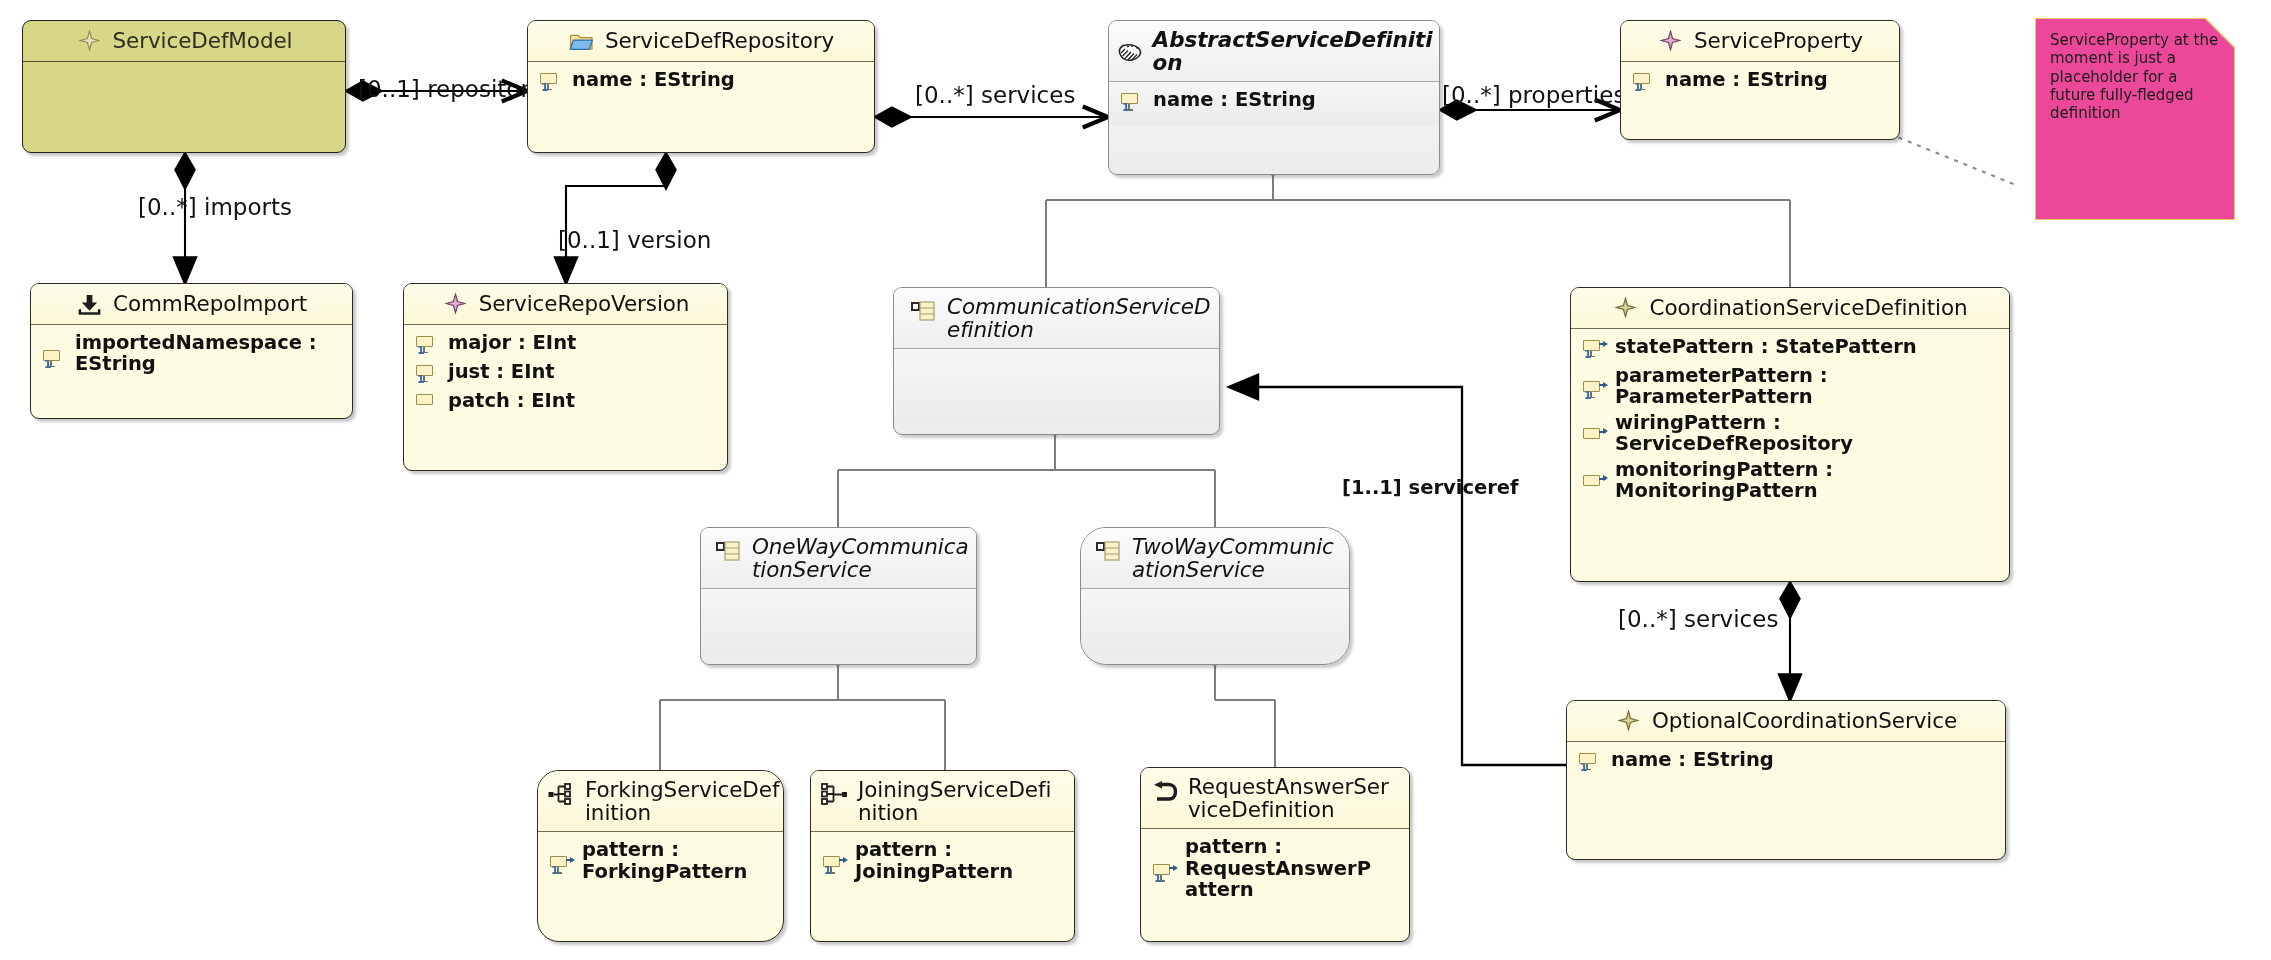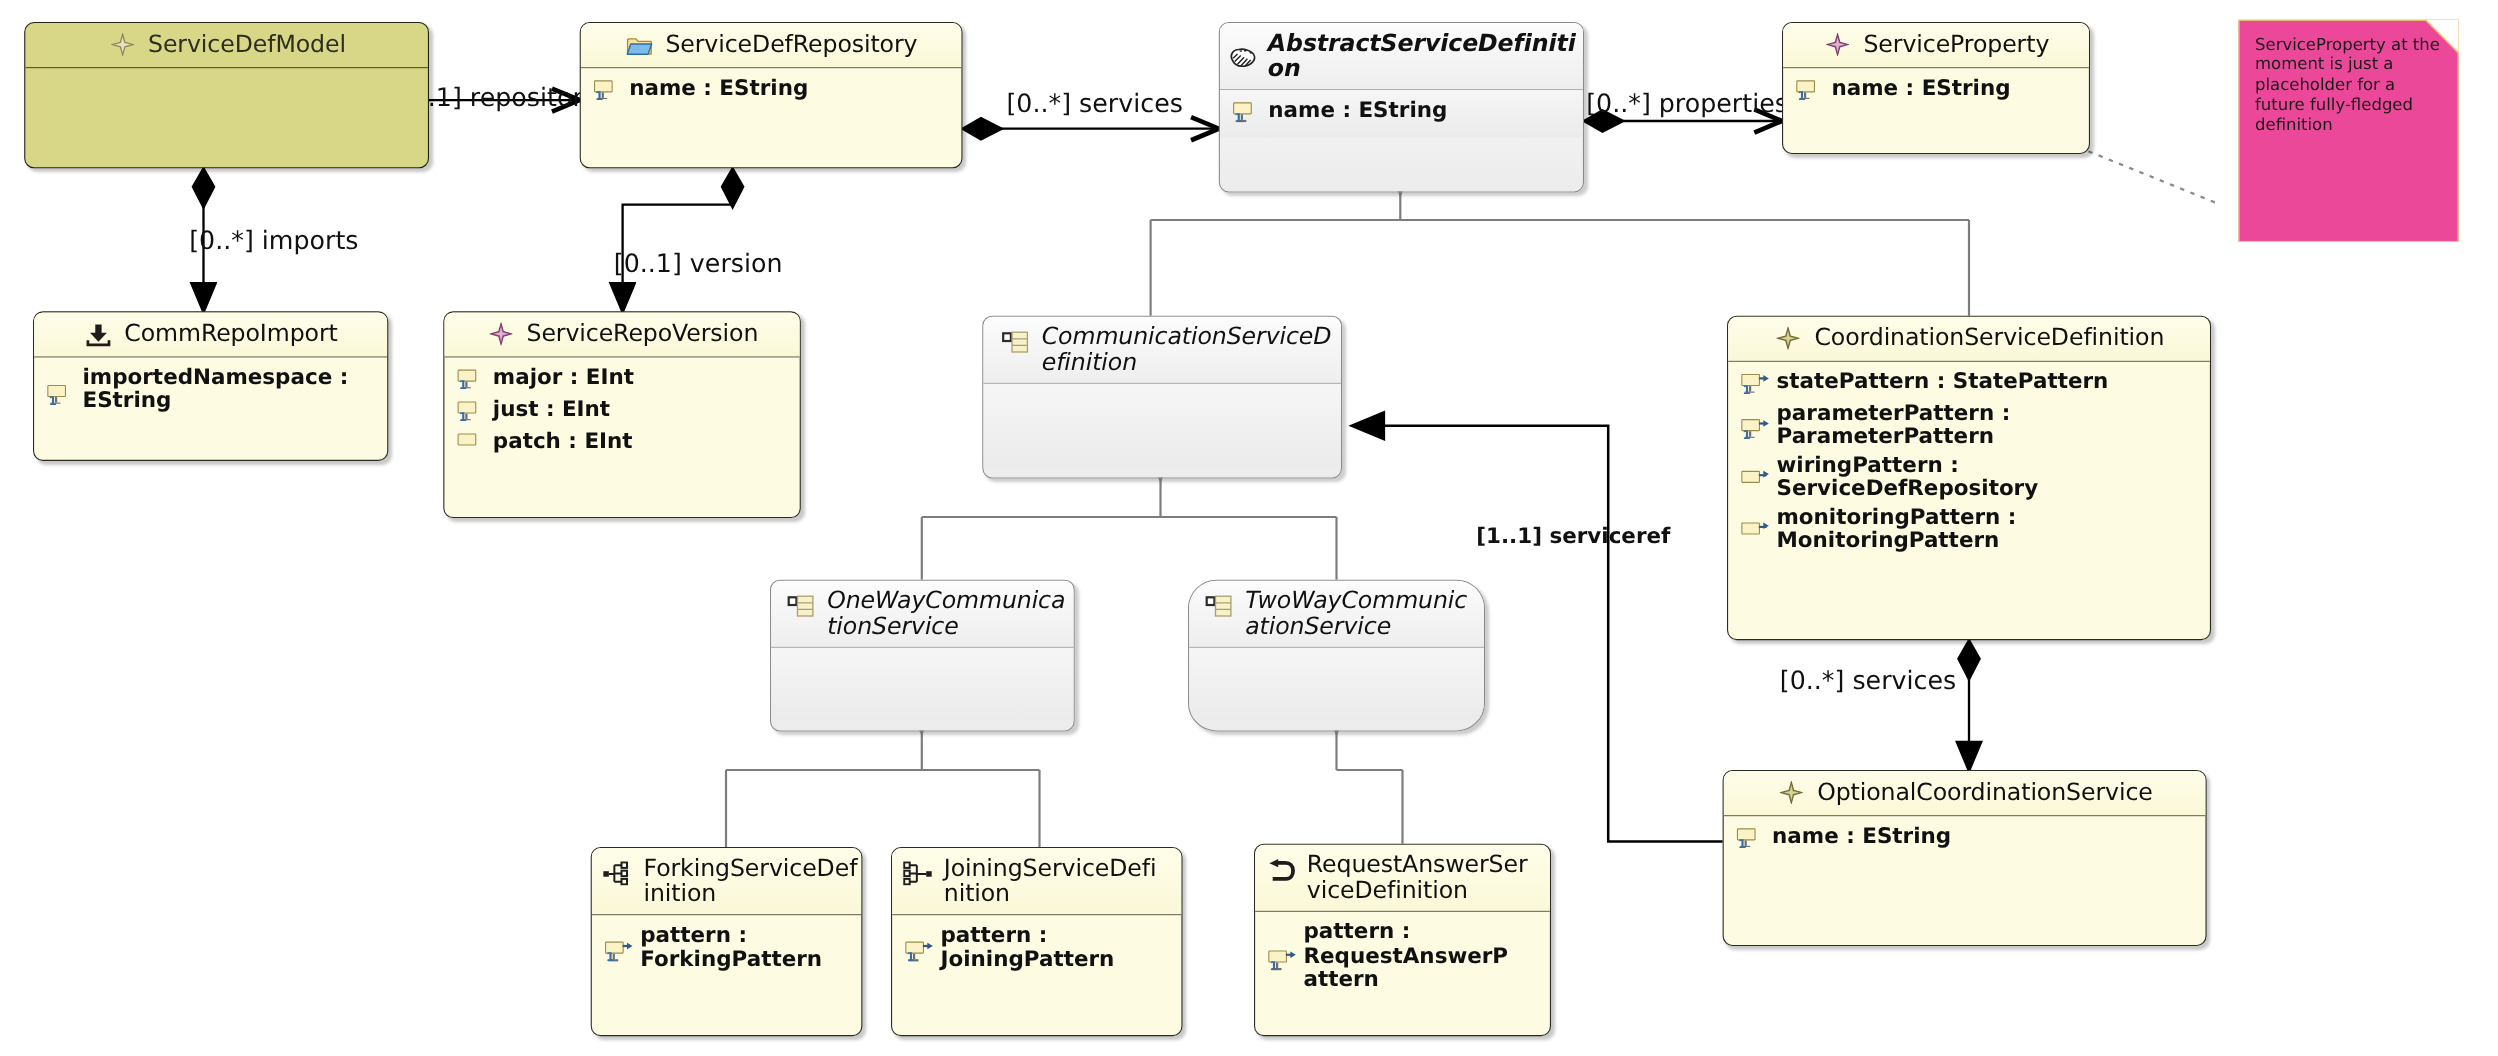--- a/index.html
+++ b/index.html
@@ -290,28 +290,28 @@
     <g>
       <path d="M1566,765 L1462,765 L1462,387 L1230,387" fill="none" stroke="#000" stroke-width="2.3" marker-end="url(#filledArrow)"></path>
     </g>
 
     <g>
       <line x1="1880" y1="130" x2="2016" y2="185" stroke="#8a8a8a" stroke-width="2" stroke-dasharray="4 6"></line>
     </g>
   </svg>
 
   <div class="elabel" style="left:358px; top:78px;">[0..1] repository</div>
-  <div class="elabel" style="left:138px; top:208px;margin-left:34px;">[0..*] imports</div>
+  <div class="elabel" style="left:138px; top:196px;">[0..*] imports</div>
   <div class="elabel" style="left:915px; top:84px;">[0..*] services</div>
   <div class="elabel" style="left:558px; top:229px;">[0..1] version</div>
   <div class="elabel" style="left:1442px; top:84px;">[0..*] properties</div>
   <div class="elabel" style="left:1618px; top:608px;">[0..*] services</div>
   <div class="elabel bold" style="left:1342px; top:478px;">[1..1] serviceref</div>
 
-  <div class="uclass model" style="left:22px; top:20px; width:368px; height:133px;">
+  <div class="uclass model" style="left:22px; top:20px; width:324px; height:133px;">
     <div class="hdr">
       <span class="cicon">
         <svg class="ic-diamond" viewBox="0 0 22 22">
           <path d="M11 1 L13.2 8.8 L21 11 L13.2 13.2 L11 21 L8.8 13.2 L1 11 L8.8 8.8 Z" fill="#cfc98e" stroke="#8a8560" stroke-width="1.1"></path>
           <path d="M11 4.5 L12.2 9.8 L17.5 11 L12.2 12.2 L11 17.5 L9.8 12.2 L4.5 11 L9.8 9.8 Z" fill="#e8e4bd" stroke="none"></path>
         </svg>
       </span>
       <span class="cname">ServiceDefModel</span>
     </div>
     <div class="sep"></div>
@@ -577,21 +577,21 @@
           <span class="box"></span>
             <span class="stem"></span>
             <span class="foot"></span>
             <span class="one">1</span>
         </span>
         <span class="attr-txt">name : EString</span>
       </div>
     </div>
   </div>
 
-  <div class="uclass" style="left:537px; top:770px; width:247px; height:172px;">
+  <div class="uclass" style="left:537px; top:770px; width:247px; height:172px;border-radius:22px;">
     <div class="hdr" style="align-items:flex-start; min-height:56px; justify-content:flex-start; padding-left:10px;">
       <span class="cicon" style="margin-top:3px;">
         <svg class="ic-fork" viewBox="0 0 27 22">
           <rect x="0.5" y="9" width="5" height="5" fill="#1d1d1d"></rect>
           <rect x="17" y="1" width="5" height="5" fill="none" stroke="#1d1d1d" stroke-width="1.8"></rect>
           <rect x="17" y="8.5" width="5" height="5" fill="none" stroke="#1d1d1d" stroke-width="1.8"></rect>
           <rect x="17" y="16" width="5" height="5" fill="none" stroke="#1d1d1d" stroke-width="1.8"></rect>
           <path d="M5.5 11.5 L10.5 11.5 M10.5 3.5 L10.5 18.5 M10.5 3.5 L17 3.5 M10.5 11 L17 11 M10.5 18.5 L17 18.5" fill="none" stroke="#1d1d1d" stroke-width="1.8"></path>
         </svg>
       </span>

